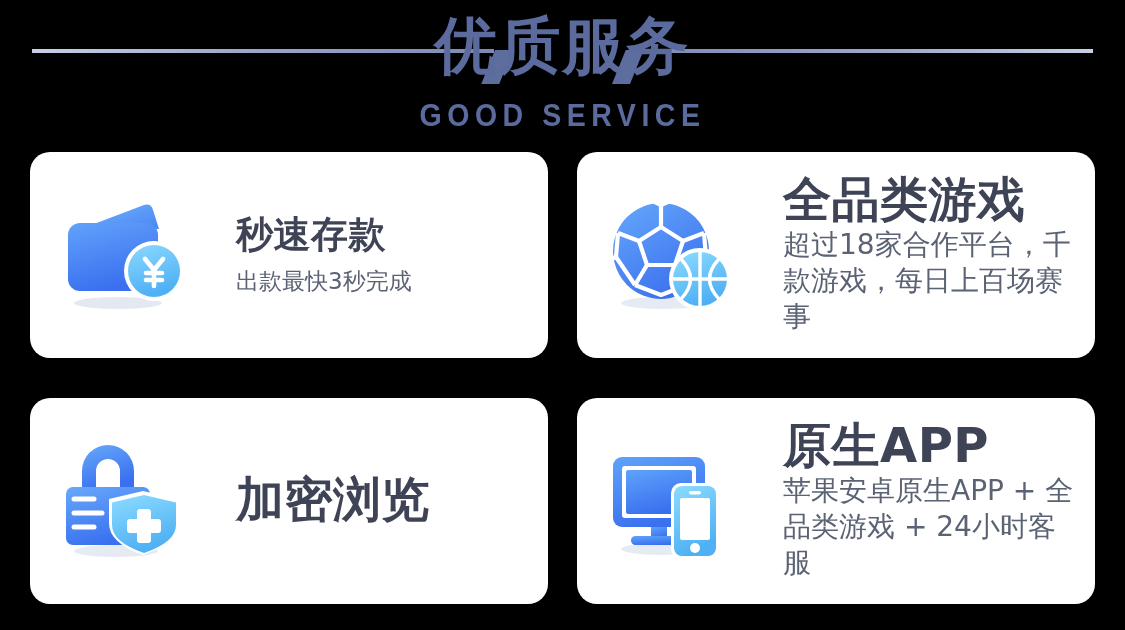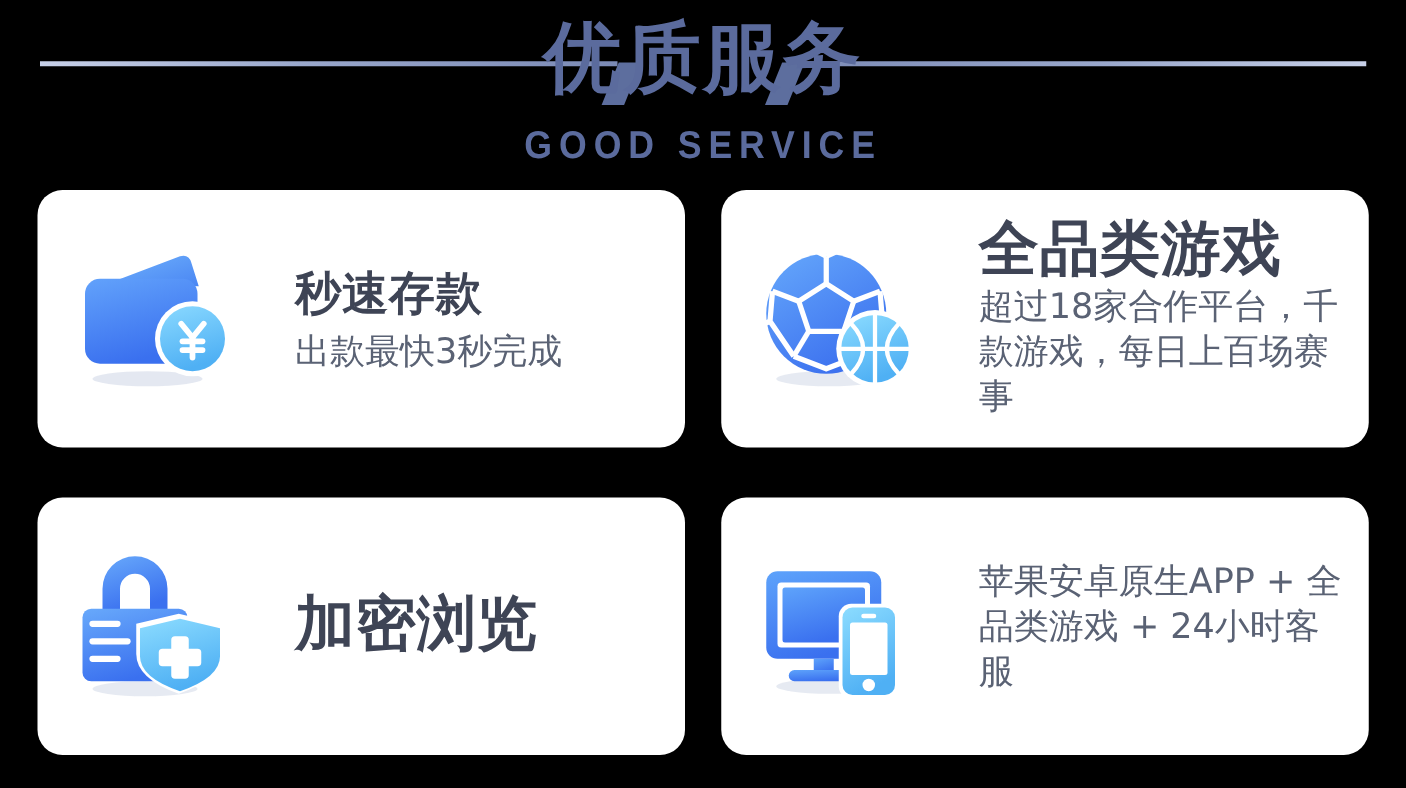--- a/index.html
+++ b/index.html
@@ -116,21 +116,21 @@
   .card-title {
     font-size: 37px;
     line-height: 46px;
     font-weight: bold;
     color: #3e4455;
     margin-bottom: 5px;
     letter-spacing: 0.5px;
     font-family: "DejaVu Sans", "Liberation Sans", sans-serif;
   }
   .card-desc {
-    font-size: 28px;
+    font-size: 23px;
     line-height: 36px;
     color: #5a6274;
     letter-spacing: 0px;
     font-family: "DejaVu Sans", "Liberation Sans", sans-serif;
   }
   .card-wide .card-title { font-size: 48px; }
   .card-wide .card-desc { font-size: 28px; }
 
   .icon-svg { width: 128px; height: 128px; display: block; }
 </style>
@@ -287,17 +287,18 @@
         <rect x="46" y="90" width="16" height="12" fill="url(#g4a)"></rect>
         <rect x="26" y="99" width="56" height="9" rx="4.5" fill="url(#g4a)"></rect>
         <rect x="66" y="46" width="48" height="76" rx="10" fill="#ffffff"></rect>
         <rect x="69" y="49" width="42" height="70" rx="8" fill="url(#g4b)"></rect>
         <rect x="75" y="61" width="30" height="42" rx="2" fill="#ffffff"></rect>
         <rect x="84" y="54" width="12" height="3.6" rx="1.8" fill="#ffffff"></rect>
         <circle cx="90" cy="111" r="5" fill="#ffffff"></circle>
       </svg>
     </div>
     <div class="card-text">
+      <div class="card-title">原生APP</div>
       <div class="card-desc">苹果安卓原生APP + 全品类游戏 + 24小时客服</div>
     </div>
   </div>
 
 </div>
 
 </body></html>

